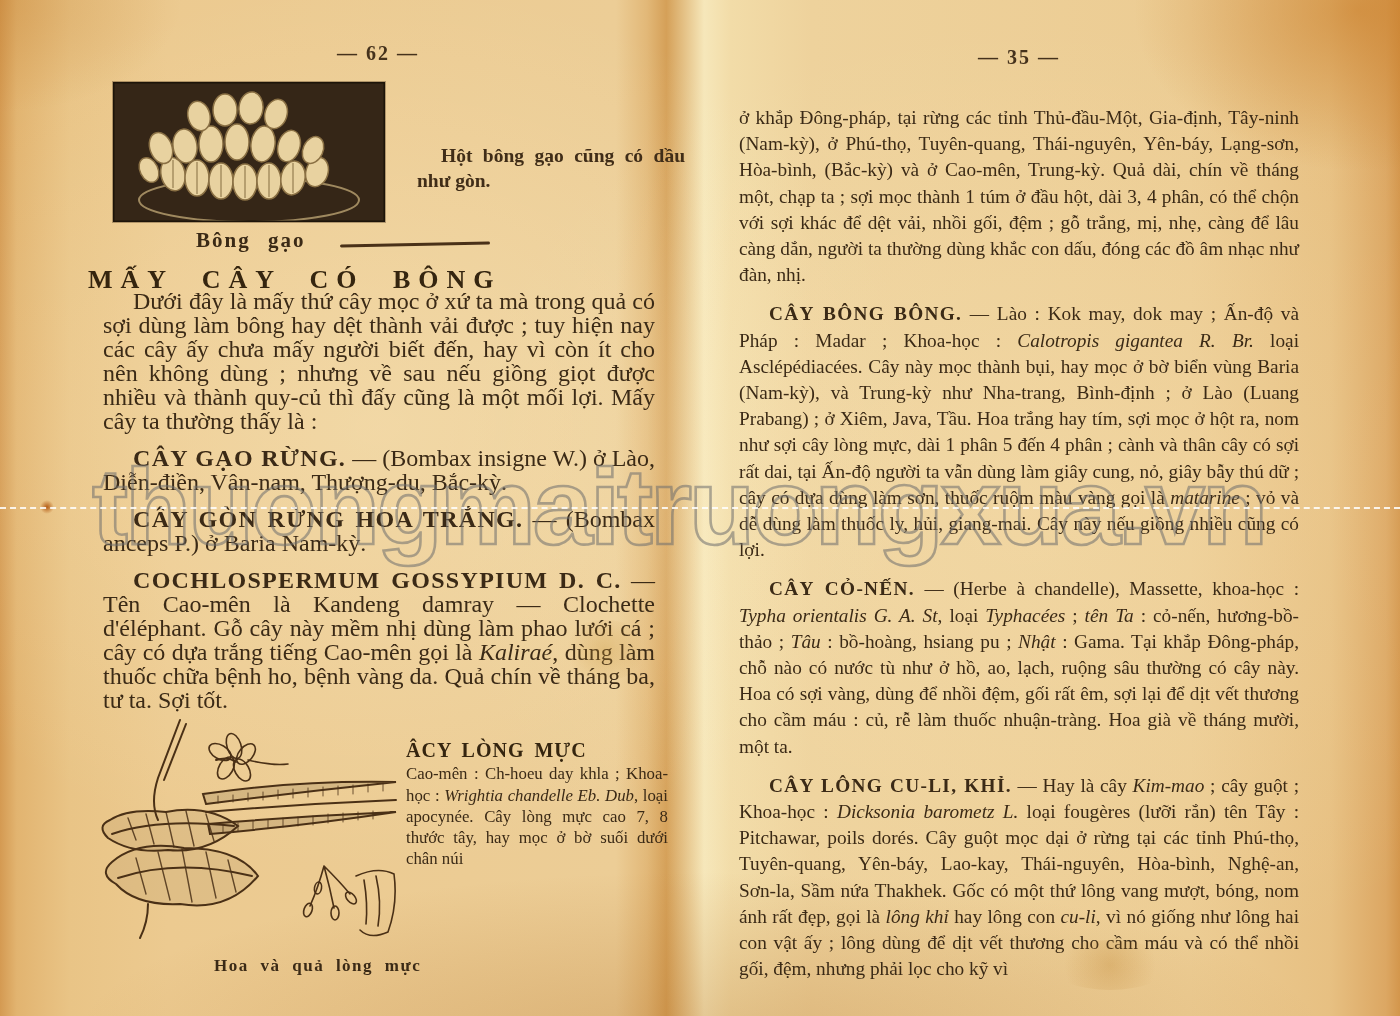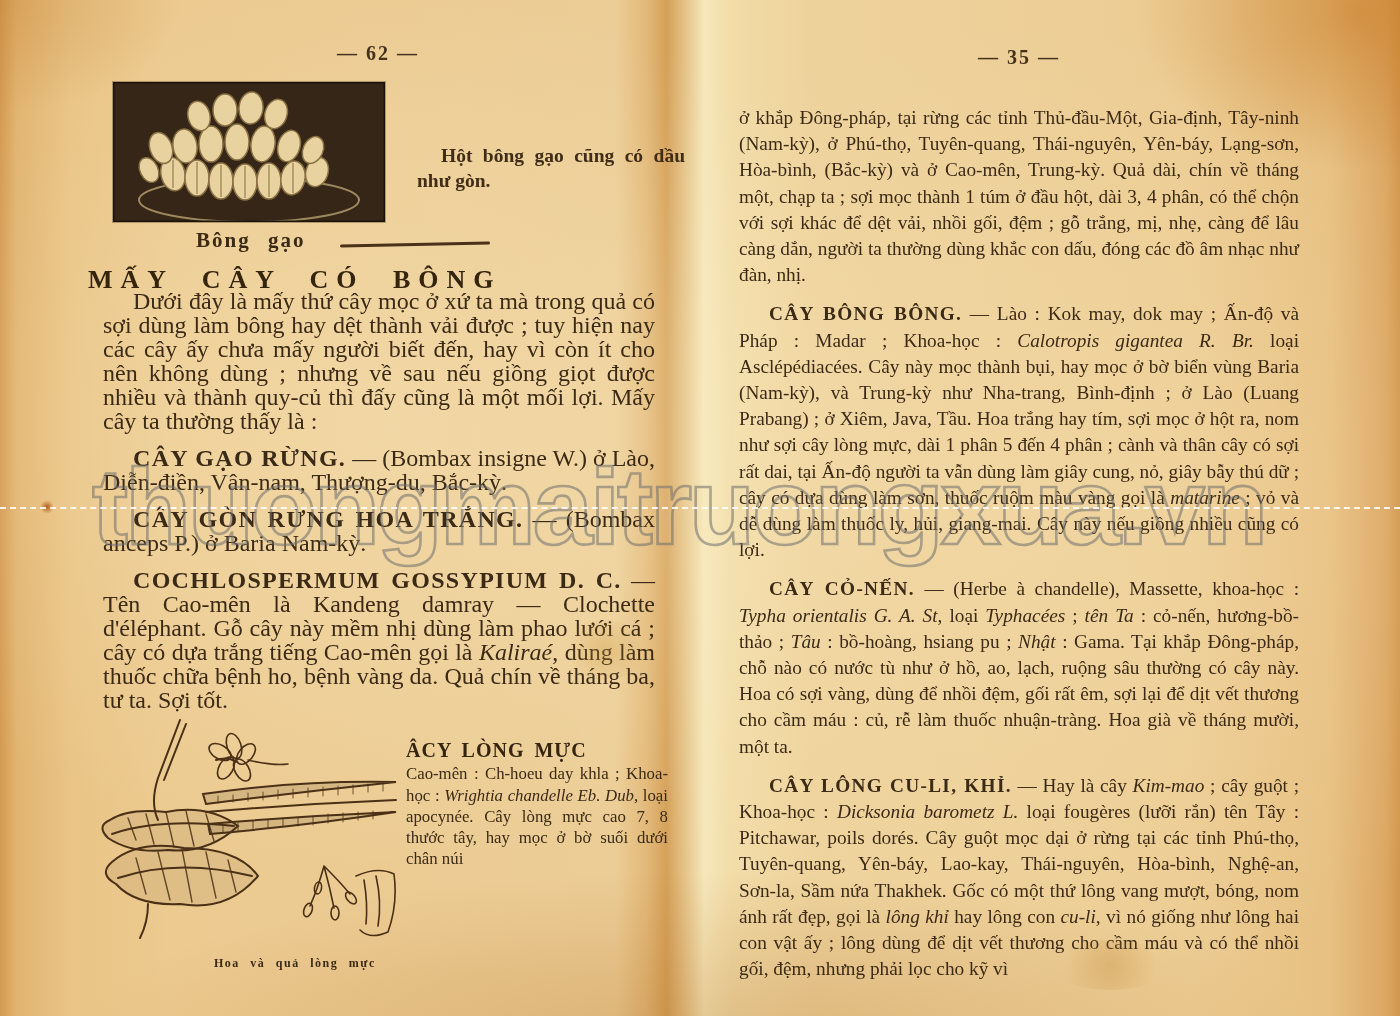--- a/index.html
+++ b/index.html
@@ -52,21 +52,21 @@
     font-size:19.3px;line-height:26.2px;}
 
   
   .subsec{position:absolute;left:0;top:700px;width:580px;height:290px;}
   .subsec .art{position:absolute;left:0;top:8px;}
   .subsec .col{position:absolute;left:318px;top:0;width:262px;
     font-size:16.8px;line-height:21.3px;text-align:justify;margin-top:40px;}
   .subsec .col .title{font-weight:bold;font-size:20px;letter-spacing:1px;
     word-spacing:4px;display:block;margin-bottom:2px;color:#35250f;}
   .art-caption{position:absolute;left:126px;top:256px;font-weight:bold;
-    font-size:12px;letter-spacing:1.5px;word-spacing:6px;}
+    font-size:17px;letter-spacing:1.5px;word-spacing:6px;}
 
   
   .watermark{position:absolute;left:92px;top:444px;width:1300px;
     font-family:"Liberation Sans", sans-serif;font-weight:bold;
     font-size:108px;letter-spacing:-3px;color:transparent;
     -webkit-text-stroke:2.6px rgba(110,110,110,.55);
     white-space:nowrap;z-index:6;pointer-events:none;}
   .dash-line{position:absolute;left:0;top:507px;width:1400px;height:0;
     border-top:2px dashed rgba(255,255,255,.85);z-index:7;}
 

